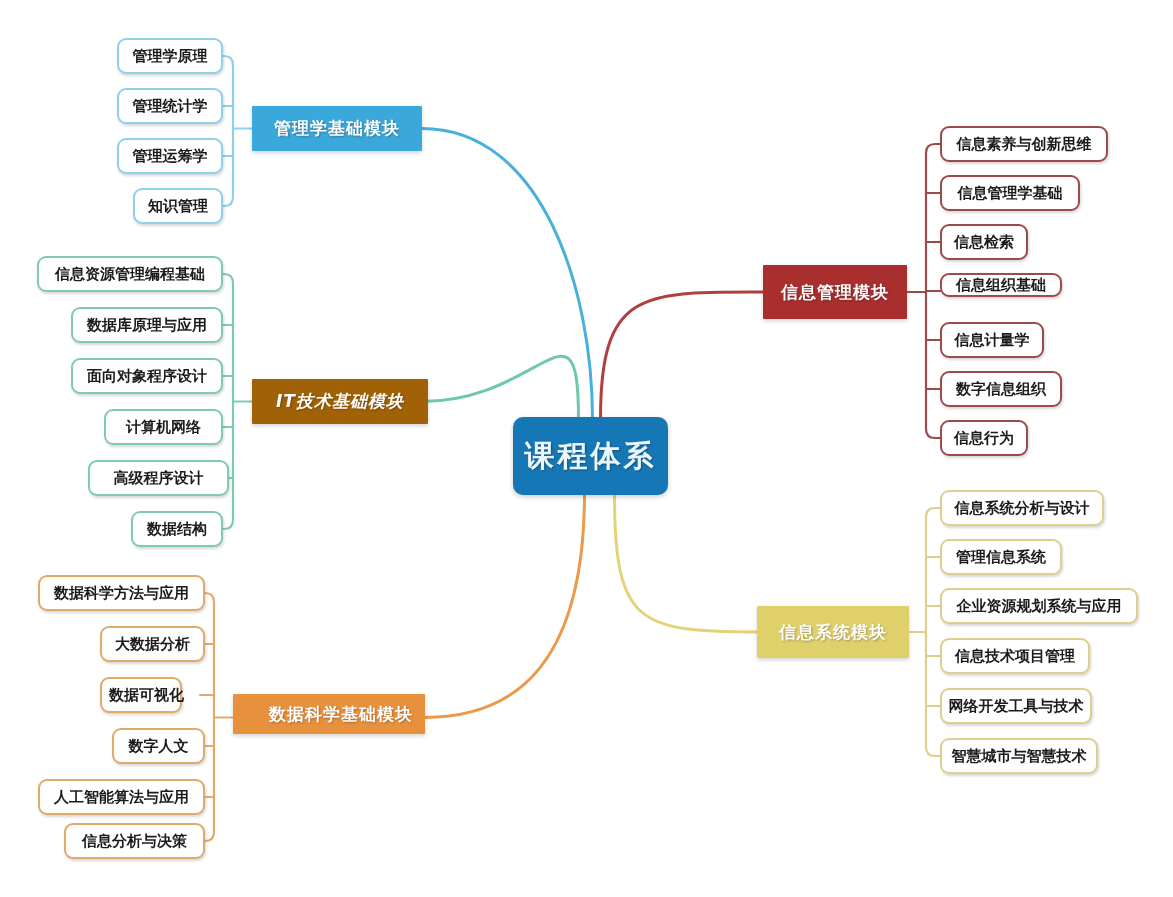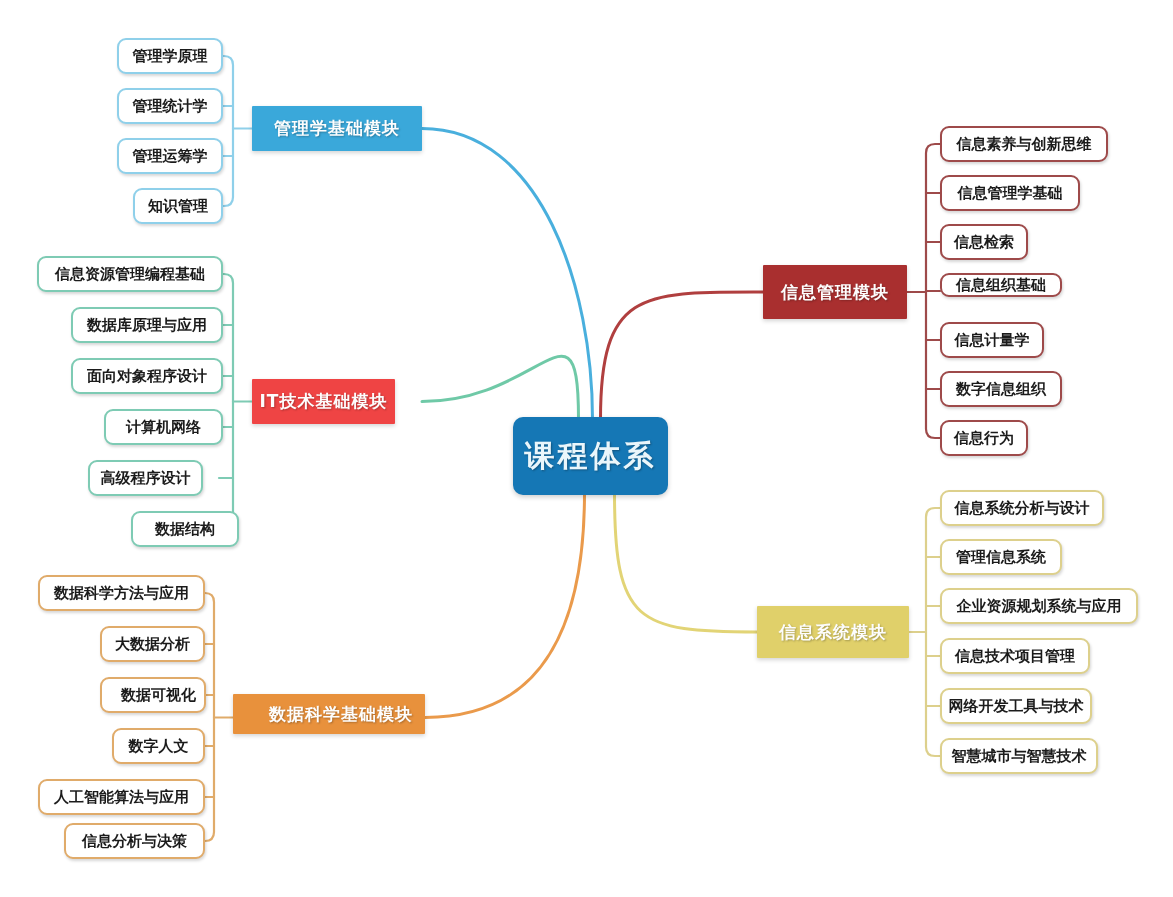--- a/index.html
+++ b/index.html
@@ -123,51 +123,51 @@
       </div>
       <div class="node leaf-node" style="left: 117px; top: 88px; width: 106px; height: 36px; border-color: rgb(143, 208, 234);">
         <span>管理统计学</span>
       </div>
       <div class="node leaf-node" style="left: 117px; top: 138px; width: 106px; height: 36px; border-color: rgb(143, 208, 234);">
         <span>管理运筹学</span>
       </div>
       <div class="node leaf-node" style="left: 133px; top: 188px; width: 90px; height: 36px; border-color: rgb(143, 208, 234);">
         <span>知识管理</span>
       </div>
-      <div class="node module-node" style="left: 252px; top: 379px; width: 143px; height: 45px; background: #ef4444;">
+      <div class="node module-node" style="left: 252px; top: 379px; width: 176px; height: 45px; background: #a16207; font-style: italic;">
         <span>IT技术基础模块</span>
       </div>
       <div class="node leaf-node" style="left: 37px; top: 256px; width: 186px; height: 36px; border-color: rgb(126, 203, 180);">
         <span>信息资源管理编程基础</span>
       </div>
       <div class="node leaf-node" style="left: 71px; top: 307px; width: 152px; height: 36px; border-color: rgb(126, 203, 180);">
         <span>数据库原理与应用</span>
       </div>
       <div class="node leaf-node" style="left: 71px; top: 358px; width: 152px; height: 36px; border-color: rgb(126, 203, 180);">
         <span>面向对象程序设计</span>
       </div>
       <div class="node leaf-node" style="left: 104px; top: 409px; width: 119px; height: 36px; border-color: rgb(126, 203, 180);">
         <span>计算机网络</span>
       </div>
-      <div class="node leaf-node" style="left: 88px; top: 460px; width: 115px; height: 36px; border-color: rgb(126, 203, 180); border-radius: 9px;">
+      <div class="node leaf-node" style="left: 88px; top: 460px; width: 141px; height: 36px; border-color: rgb(126, 203, 180); border-radius: 9px;">
         <span>高级程序设计</span>
       </div>
-      <div class="node leaf-node" style="left: 131px; top: 511px; width: 108px; height: 36px; border-color: rgb(126, 203, 180);">
+      <div class="node leaf-node" style="left: 131px; top: 511px; width: 92px; height: 36px; border-color: rgb(126, 203, 180);">
         <span>数据结构</span>
       </div>
       <div class="node module-node" style="left: 233px; top: 694px; width: 192px; height: 40px; background: rgb(232, 145, 60); padding-left: 24px;">
         <span>数据科学基础模块</span>
       </div>
       <div class="node leaf-node" style="left: 38px; top: 575px; width: 167px; height: 36px; border-color: rgb(224, 171, 106);">
         <span>数据科学方法与应用</span>
       </div>
       <div class="node leaf-node" style="left: 100px; top: 626px; width: 105px; height: 36px; border-color: rgb(224, 171, 106);">
         <span>大数据分析</span>
       </div>
-      <div class="node leaf-node" style="left: 100px; top: 677px; width: 106px; height: 36px; border-color: rgb(224, 171, 106); padding-left: 11px;">
+      <div class="node leaf-node" style="left: 100px; top: 677px; width: 82px; height: 36px; border-color: rgb(224, 171, 106); padding-left: 11px;">
         <span>数据可视化</span>
       </div>
       <div class="node leaf-node" style="left: 112px; top: 728px; width: 93px; height: 36px; border-color: rgb(224, 171, 106);">
         <span>数字人文</span>
       </div>
       <div class="node leaf-node" style="left: 38px; top: 779px; width: 167px; height: 36px; border-color: rgb(224, 171, 106);">
         <span>人工智能算法与应用</span>
       </div>
       <div class="node leaf-node" style="left: 64px; top: 823px; width: 141px; height: 36px; border-color: rgb(224, 171, 106);">
         <span>信息分析与决策</span>

